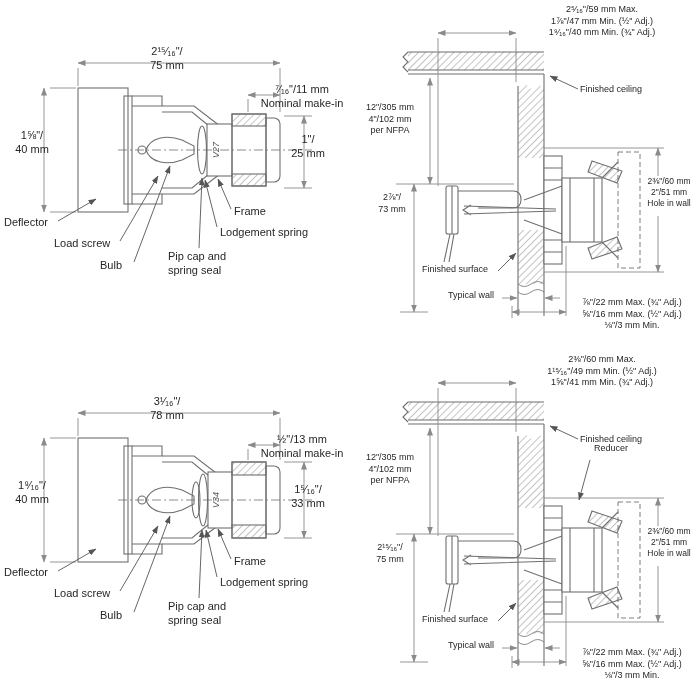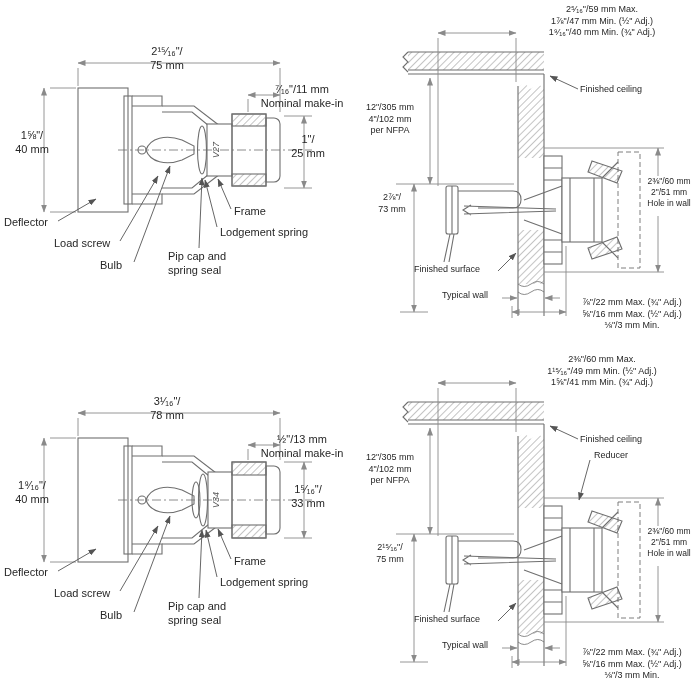--- a/index.html
+++ b/index.html
@@ -7,21 +7,21 @@
   body { font-family:"Liberation Sans", sans-serif; color:#222; }
   .canvas { position:relative; width:700px; height:700px; background:#fff; overflow:hidden; }
   .q { position:absolute; width:350px; height:350px; }
   #q-tl{left:0;top:0} #q-tr{left:350px;top:0} #q-bl{left:0;top:350px} #q-br{left:350px;top:350px}
   svg.art { position:absolute; left:0; top:0; width:350px; height:350px; }
   .lbl { position:absolute; color:#262626; white-space:pre-line; line-height:1.28; }
   .f11 { font-size:11px; }
   .f9  { font-size:9px; }
   .f85 { font-size:8.5px; }
   .tc { text-align:center; }
-  .tr { text-align:left; }
+  .tr { text-align:center; }
 </style>
 </head>
 <body>
 
 <div class="canvas">
 
   <section class="q" id="q-tl">
     <svg class="art" viewBox="0 0 350 350">
       <defs>
         <marker id="mTL" viewBox="0 0 8 6" refX="7.5" refY="3" markerWidth="8" markerHeight="6" orient="auto-start-reverse" markerUnits="userSpaceOnUse">
@@ -297,21 +297,21 @@
       <g fill="none" stroke="#555" stroke-width="0.9">
         <path d="M228,89 L200,76" marker-end="url(#mBRd)"></path>
         <path d="M148,271 L166,253" marker-end="url(#mBRd)"></path>
         <path d="M240,110 L229,150" marker-end="url(#mBRd)"></path>
       </g>
     </svg>
     <div class="lbl f9 tc" style="left:158px;top:4px;width:188px">2⅜"/60 mm Max.
 1¹⁵⁄₁₆"/49 mm Min. (½" Adj.)
 1⅝"/41 mm Min. (¾" Adj.)</div>
     <div class="lbl f9" style="left:230px;top:84px;width:84px">Finished ceiling</div>
-    <div class="lbl f9" style="left:244px;top:100px;width:56px">Reducer</div>
+    <div class="lbl f9" style="left:244px;top:93px;width:56px">Reducer</div>
     <div class="lbl f9 tc" style="left:4px;top:102px;width:72px">12"/305 mm
 4"/102 mm
 per NFPA</div>
     <div class="lbl f9 tc" style="left:16px;top:192px;width:48px">2¹⁵⁄₁₆"/
 75 mm</div>
     <div class="lbl f85 tc" style="left:288px;top:176px;width:62px">2⅜"/60 mm
 2"/51 mm
 Hole in wall</div>
     <div class="lbl f9 tr" style="left:64px;top:264px;width:82px">Finished surface</div>
     <div class="lbl f9 tr" style="left:92px;top:290px;width:58px">Typical wall</div>

